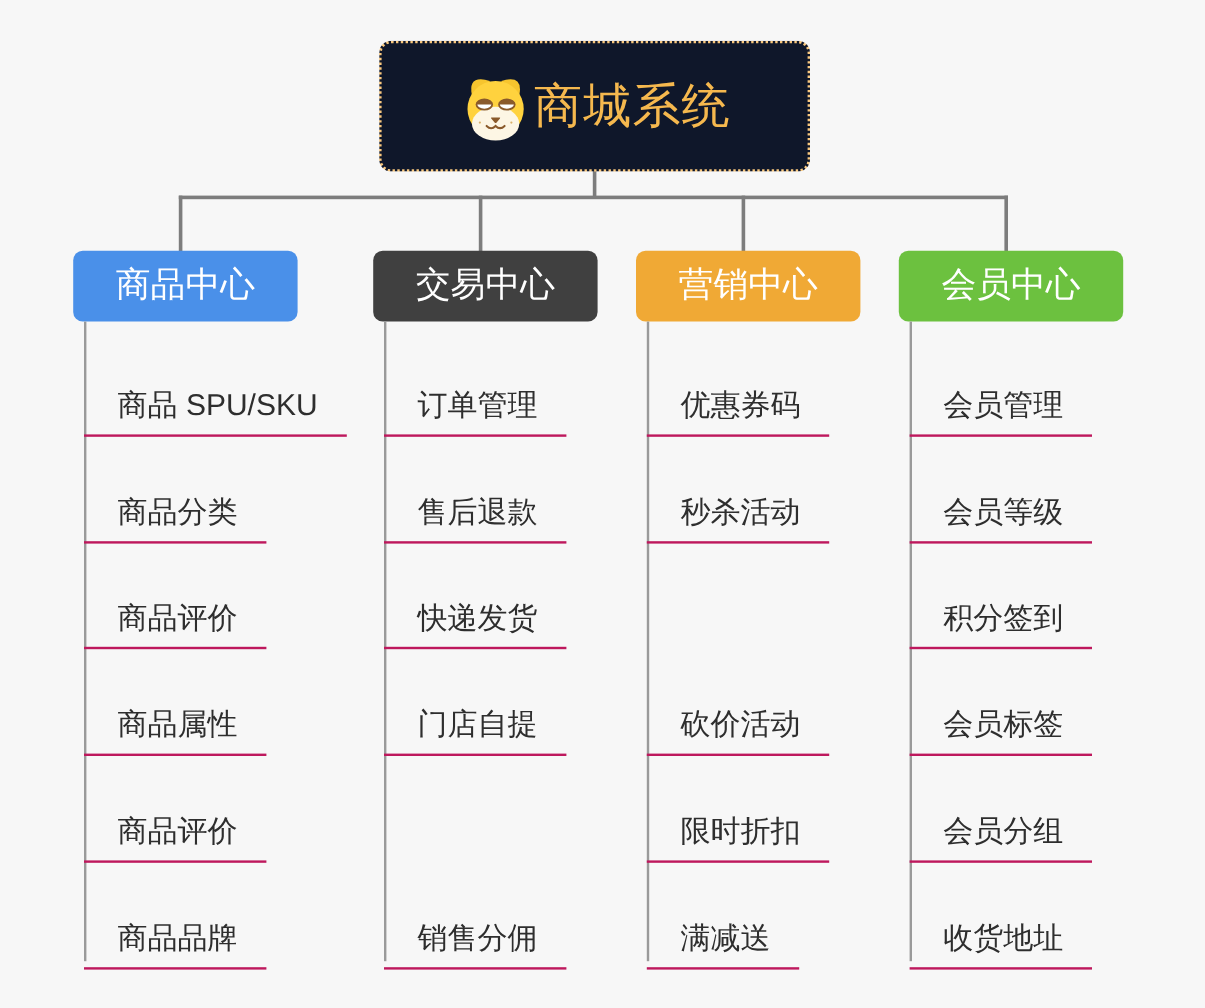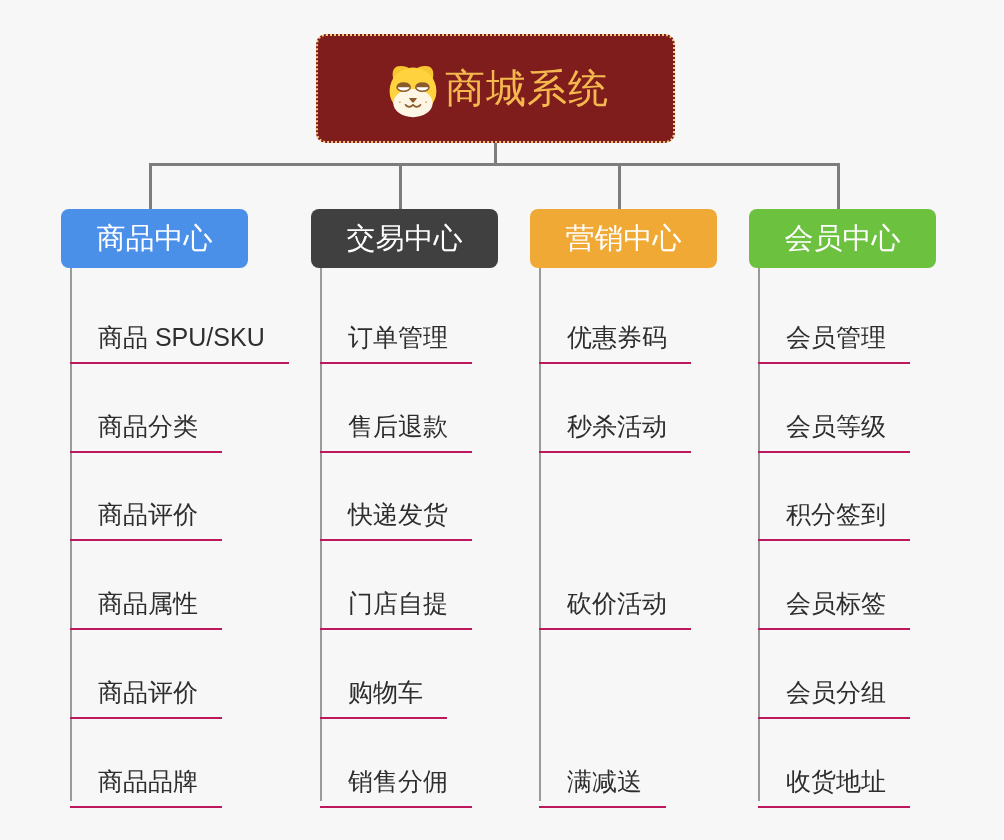--- a/index.html
+++ b/index.html
@@ -9,21 +9,21 @@
   }
   .stage{
     position:relative;
     width:1004px;height:840px;
     background:#f7f7f7;
     overflow:hidden;
   }
   
   .root-node{
     position:absolute;left:316px;top:34px;width:359px;height:109px;
-    background:#7f1d1d;
+    background:#0f172a;
     border:2px dotted #f9c87e;
     border-radius:10px;
     box-sizing:border-box;
     display:flex;align-items:center;justify-content:center;gap:1px;
   }
   .root-label{
     font-size:40px;
     color:#f5b84e;
     letter-spacing:1px;
     white-space:nowrap;
@@ -103,30 +103,30 @@
     <div class="leaf r6">商品品牌</div>
   </div>
 
   <div class="col col-2">
     <div class="branch" style="background: #404040;">交易中心</div>
     <div class="trunk"></div>
     <div class="leaf r1">订单管理</div>
     <div class="leaf r2">售后退款</div>
     <div class="leaf r3">快递发货</div>
     <div class="leaf r4">门店自提</div>
-    <div class="leaf r5">购物车</div>
     <div class="leaf r6">销售分佣</div>
   </div>
 
   <div class="col col-3">
     <div class="branch" style="background: rgb(240, 169, 53);">营销中心</div>
     <div class="trunk"></div>
     <div class="leaf r1">优惠券码</div>
     <div class="leaf r2">秒杀活动</div>
     <div class="leaf r4">砍价活动</div>
+    <div class="leaf r5">限时折扣</div>
     <div class="leaf r6">满减送</div>
   </div>
 
   <div class="col col-4">
     <div class="branch" style="background: rgb(108, 193, 63);">会员中心</div>
     <div class="trunk"></div>
     <div class="leaf r1">会员管理</div>
     <div class="leaf r2">会员等级</div>
     <div class="leaf r3">积分签到</div>
     <div class="leaf r4">会员标签</div>

